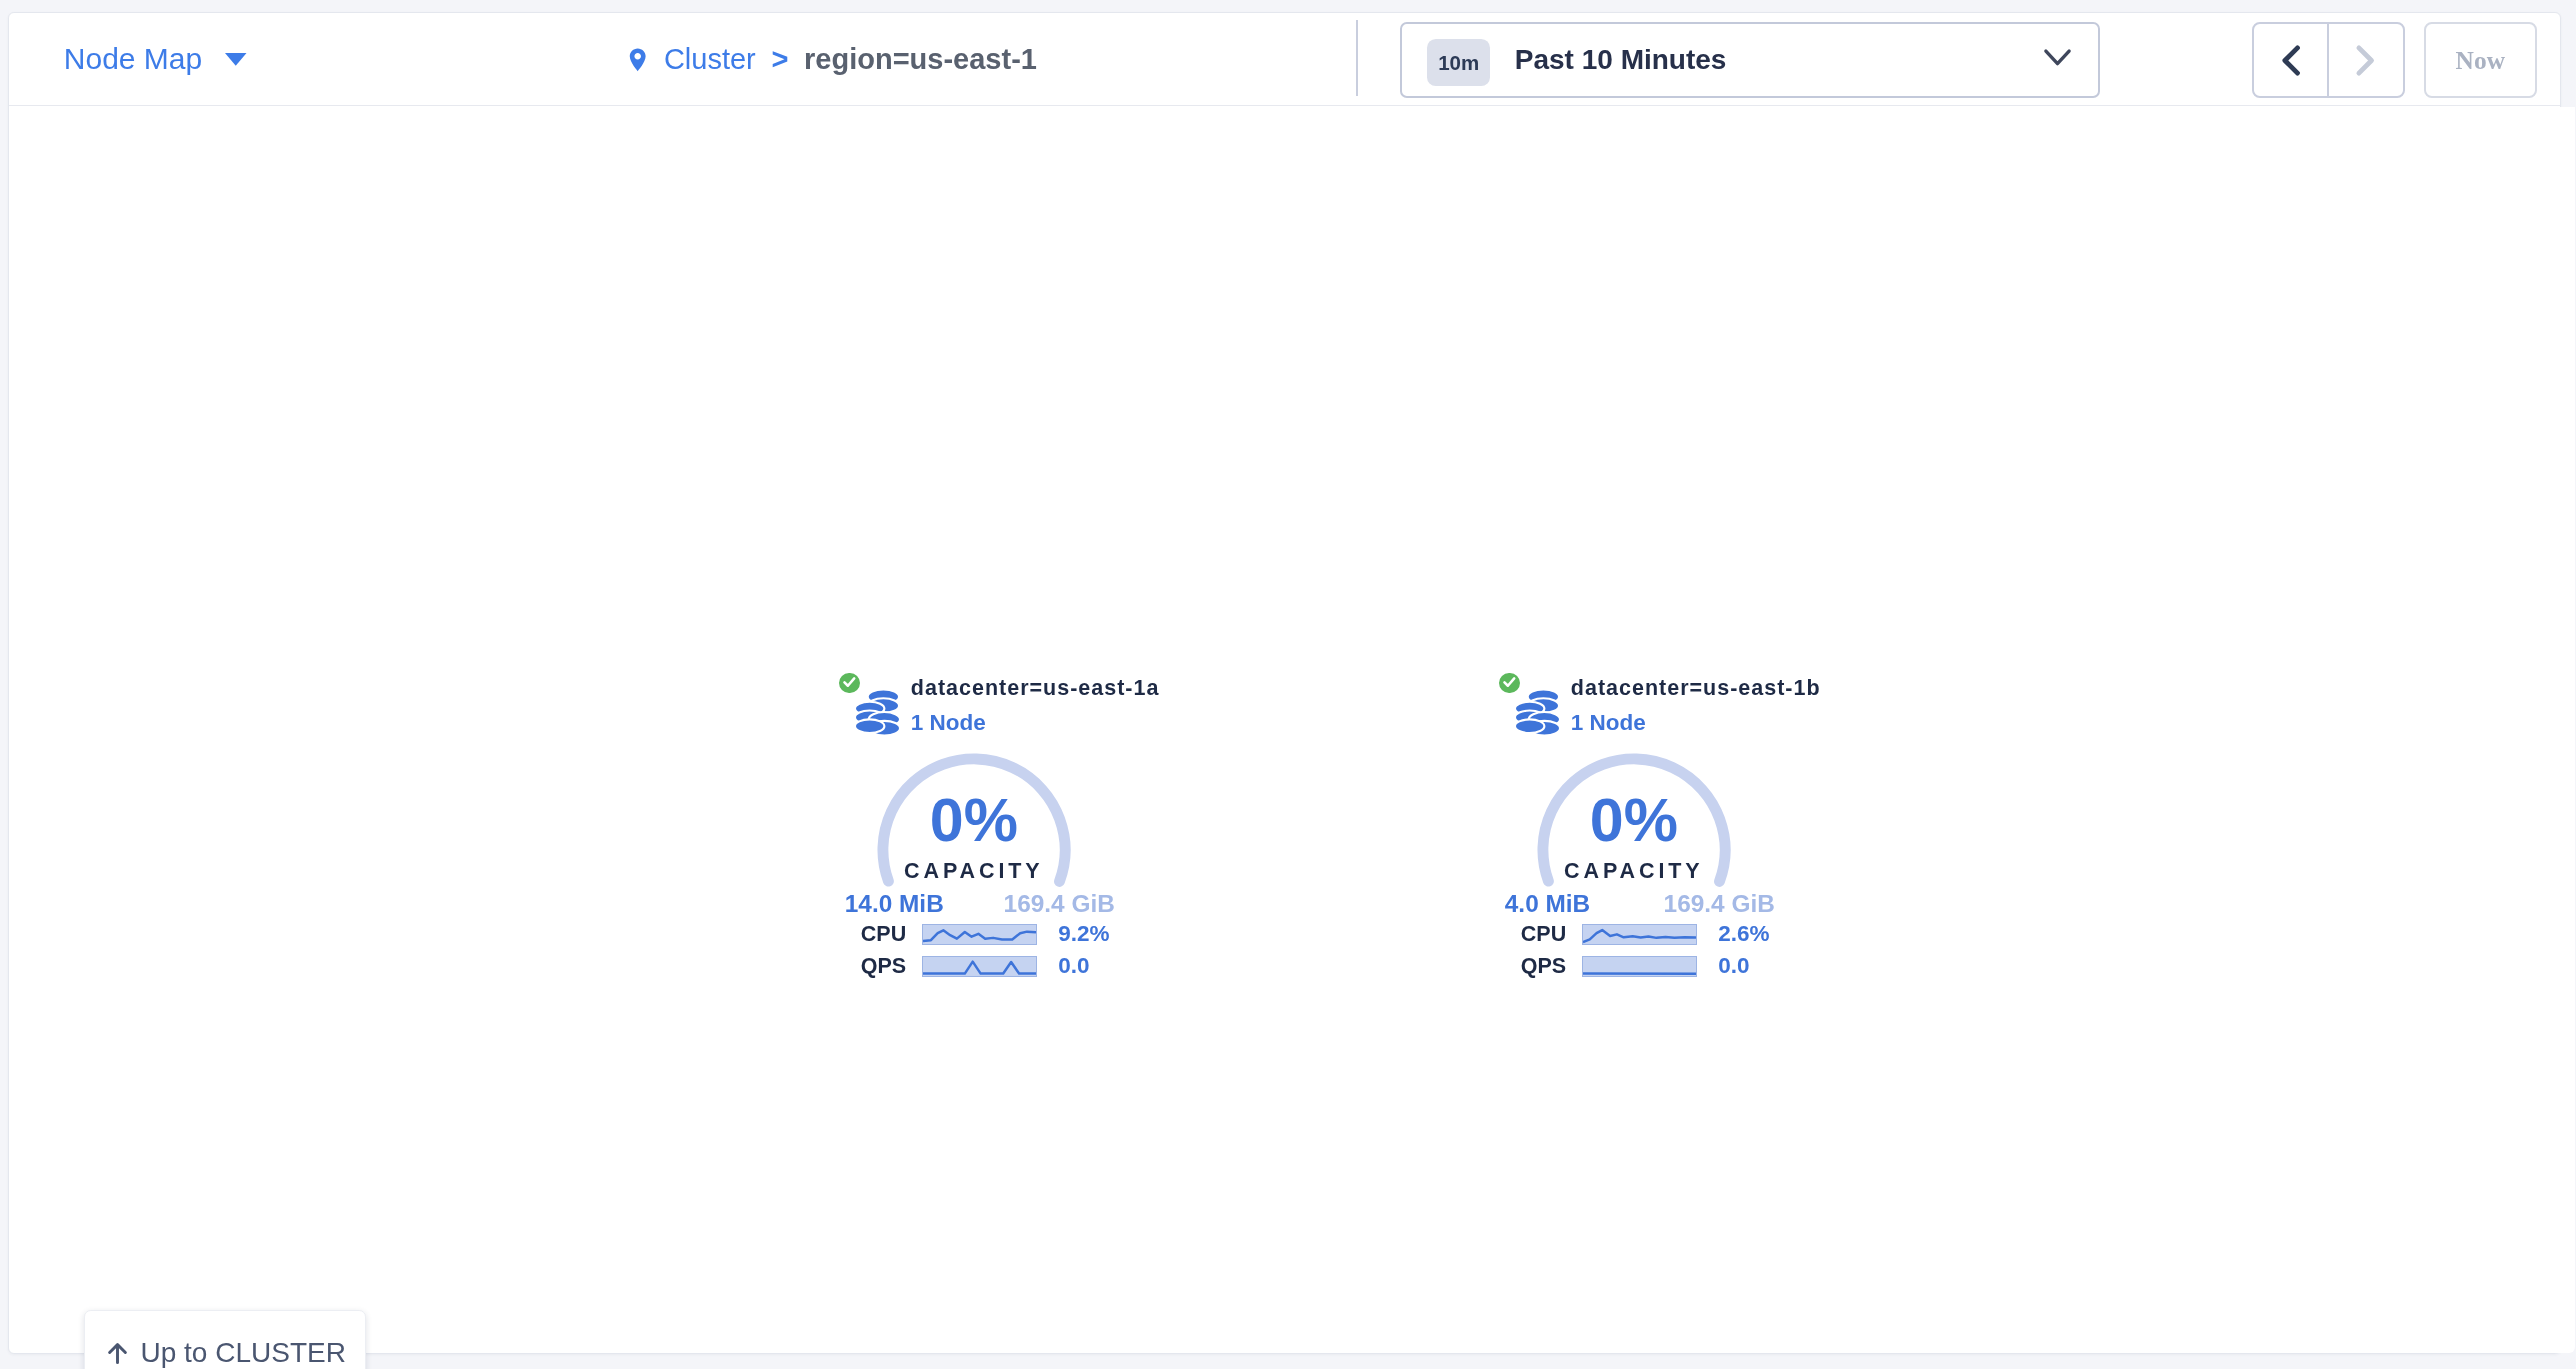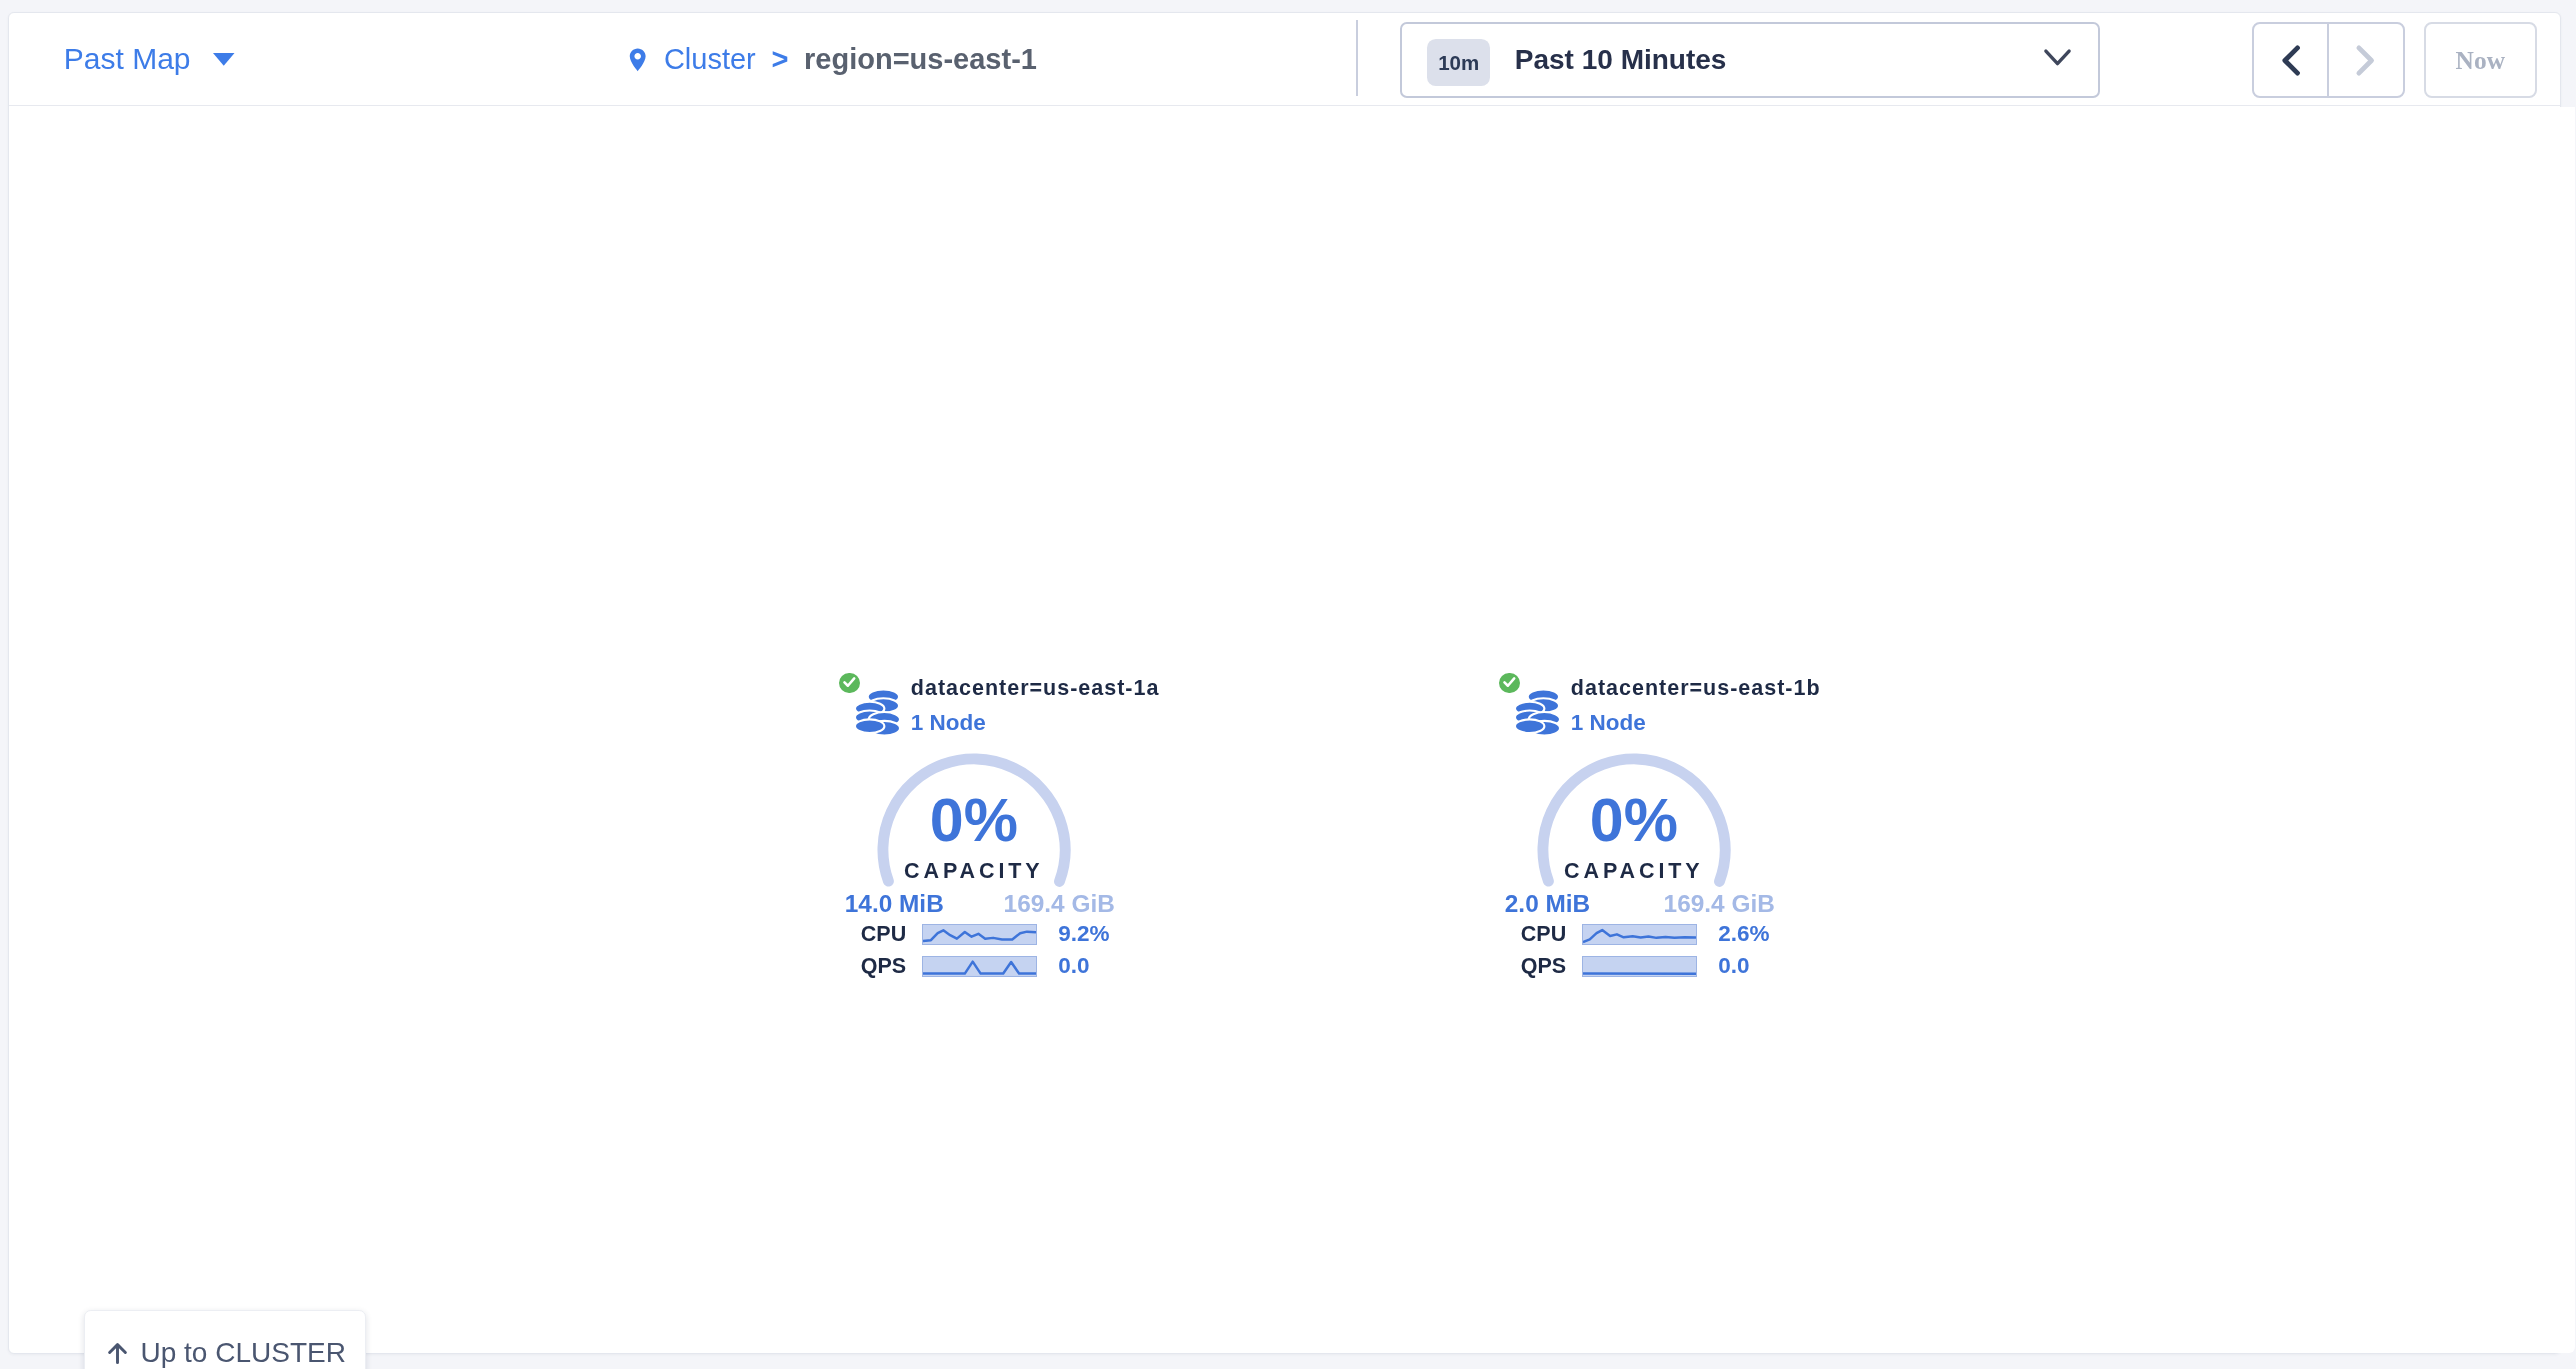--- a/index.html
+++ b/index.html
@@ -63,21 +63,21 @@
       gap:9.8px;font-family:inherit;font-size:28px;color:var(--up-gray);cursor:pointer;}
 </style>
 </head>
 <body>
 
 <div class="card">
 
   <div class="hdr">
 
     <div class="view-dd">
-      <span class="lbl">Past Map</span>
+      <span class="lbl">Node Map</span>
       <svg width="23.5" height="14.7" viewBox="0 0 24 15">
         <polygon points="1,1 23,1 12,14" fill="#3d7ce8"></polygon>
       </svg>
     </div>
 
     <div class="crumbs">
       <svg width="25.4" height="33" viewBox="0 0 24 24">
         <path fill="#3d7ce8" d="M12 1.5c-4.1 0-7.5 3.4-7.5 7.5 0 5.6 7.5 14 7.5 14s7.5-8.4 7.5-14c0-4.1-3.4-7.5-7.5-7.5zm0 10.6c-1.7 0-3.1-1.4-3.1-3.1S10.3 5.9 12 5.9s3.1 1.4 3.1 3.1-1.4 3.1-3.1 3.1z"></path>
       </svg>
       <a class="root">Cluster</a>
@@ -190,21 +190,21 @@
       <div class="subtitle">1 Node</div>
 
       <svg class="gauge" viewBox="0 0 200 200">
         <circle cx="100" cy="100" r="92" fill="none" stroke="#c7d2ef" stroke-width="11" stroke-linecap="round" stroke-dasharray="353 225" transform="rotate(160 100 100)"></circle>
       </svg>
       <div class="gtxt">
         <div class="pct">0%</div>
         <div class="cap">CAPACITY</div>
       </div>
       <div class="caprow">
-        <span class="used">2.0 MiB</span>
+        <span class="used">4.0 MiB</span>
         <span class="total">169.4 GiB</span>
       </div>
 
       <div class="mrow cpu">
         <span class="mlabel">CPU</span>
         <span class="spark">
           <svg viewBox="0 0 100 100" preserveAspectRatio="none">
             <polyline fill="none" stroke="#3e74d9" stroke-width="2.5" vector-effect="non-scaling-stroke" stroke-linejoin="round" points="0,88 6,74 12,42 17,26 24,56 30,48 36,63 44,58 51,64 58,59 65,66 73,62 81,66 90,63 100,64"></polyline>
           </svg>
         </span>

